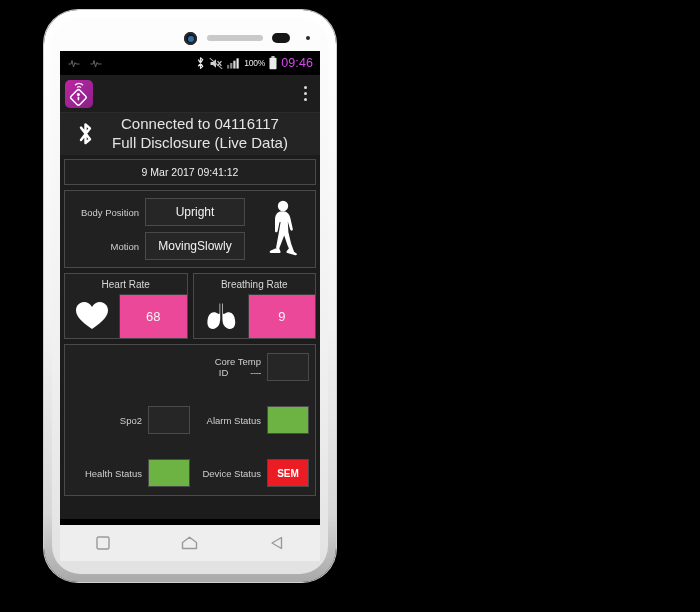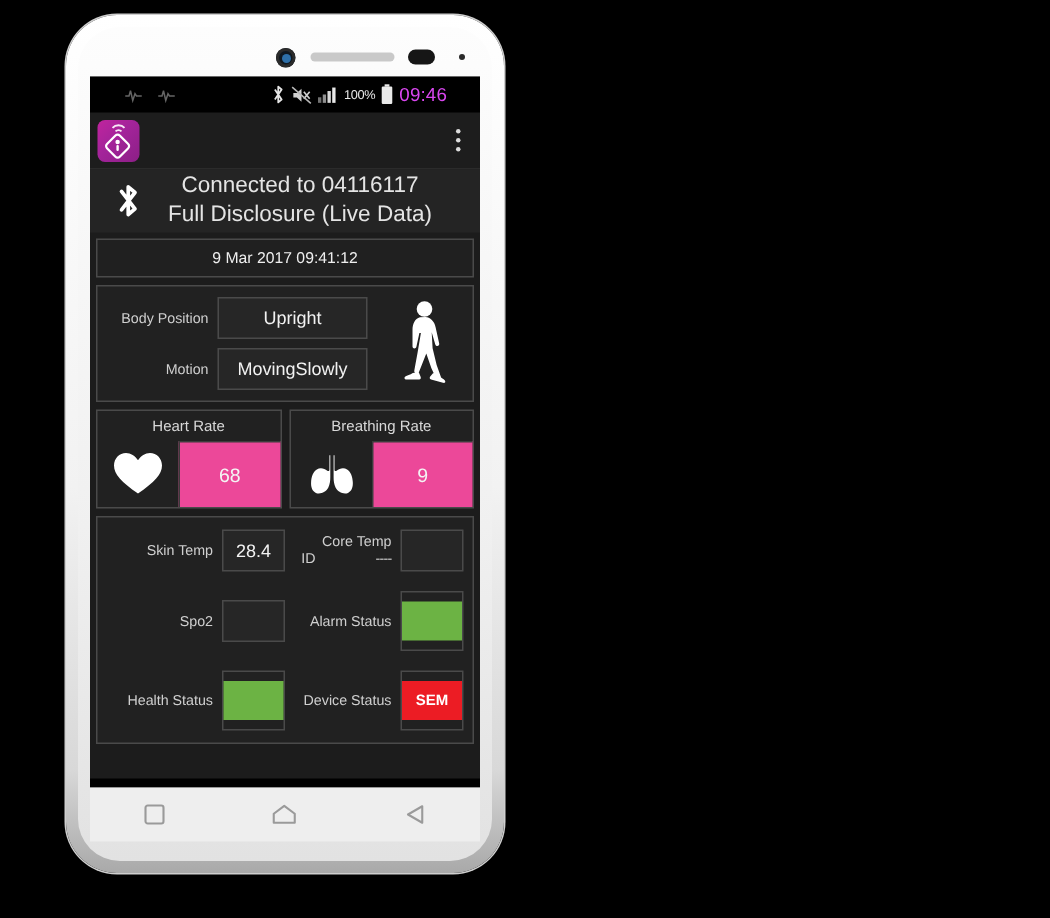--- a/index.html
+++ b/index.html
@@ -92,21 +92,21 @@
     overflow: hidden;
   }
 
   
   #status-bar {
     position: relative;
     height: 24px;
     background: #000000;
     display: flex;
     align-items: center;
-    padding: 0 20px;
+    padding: 0 5px;
     box-sizing: border-box;
   }
   .sb-left { display:flex; align-items:center; gap:10px; padding-left:3px; }
   .sb-right { margin-left:auto; display:flex; align-items:center; gap:4px; padding-right:2px;}
   .pulse-ico { width:12px; height:11px; opacity:.72; }
   .sb-ico { display:block; }
   #battery-pct {
     color:#e8e8e8; font-size:8.5px; letter-spacing:-0.2px;
     font-family:"Liberation Sans", sans-serif;
   }
@@ -297,38 +297,38 @@
   }
   .small-box {
     width:42px; height:28px;
     border:1px solid #4a4a4a;
     background:#262626;
     box-sizing:border-box;
     display:flex; align-items:center; justify-content:center;
   }
   .small-box .value-text { font-size:12px; }
   .status-box {
-    width:42px; height:40px;
+    width:42px; height:28px;
     box-sizing:border-box;
     display:flex; align-items:center; justify-content:center;
     border:1px solid #4a4a4a;
   }
   .status-swatch {
     width: 40px; height: 26px;
     display:flex; align-items:center; justify-content:center;
   }
   .status-swatch-text {
     color:#ffffff; font-size:10px; font-weight:bold;
   }
   .coretemp-stack {
     display:flex; flex-direction:column; align-items:flex-end;
     padding-right:6px;
   }
   .coretemp-stack .metric-label { padding-right:0; }
-  .id-line { display:flex; align-items:center; gap:40px; }
+  .id-line { display:flex; align-items:center; gap:22px; }
   .id-dashes { color:#cfcfcf; font-size:9.5px; letter-spacing:-0.5px;}
 
   
   #nav-bar {
     position:absolute;
     left:60px; top:525px;
     width:260px; height:36px;
     background:#eeeeee;
     display:flex; align-items:center; justify-content:space-around;
   }
@@ -489,26 +489,20 @@
           <span class="vital-value">9</span>
         </div>
       </div>
     </div>
   </div>
 
   <div class="panel" id="metrics-panel">
 
     <div class="metrics-row">
       <div class="metric-cell">
-        <span class="metric-label">Skin Temp</span>
-        <span class="small-box">
-          <span class="value-text">28.4</span>
-        </span>
-      </div>
-      <div class="metric-cell">
         <span class="coretemp-stack">
           <span class="metric-label">Core Temp</span>
           <span class="id-line">
             <span class="metric-label" style="padding-right:0">ID</span>
             <span class="id-dashes">----</span>
           </span>
         </span>
         <span class="small-box">
           <span class="value-text"></span>
         </span>

